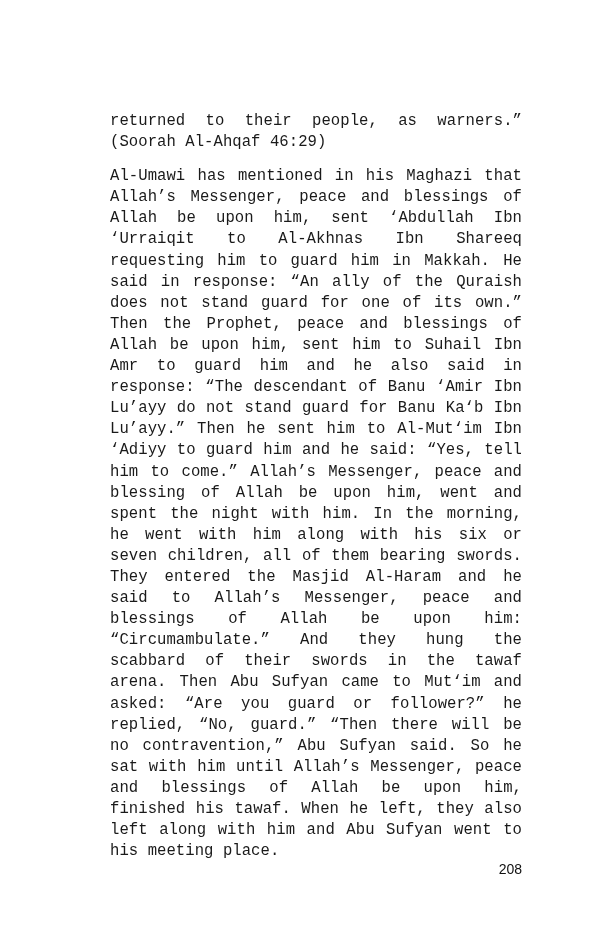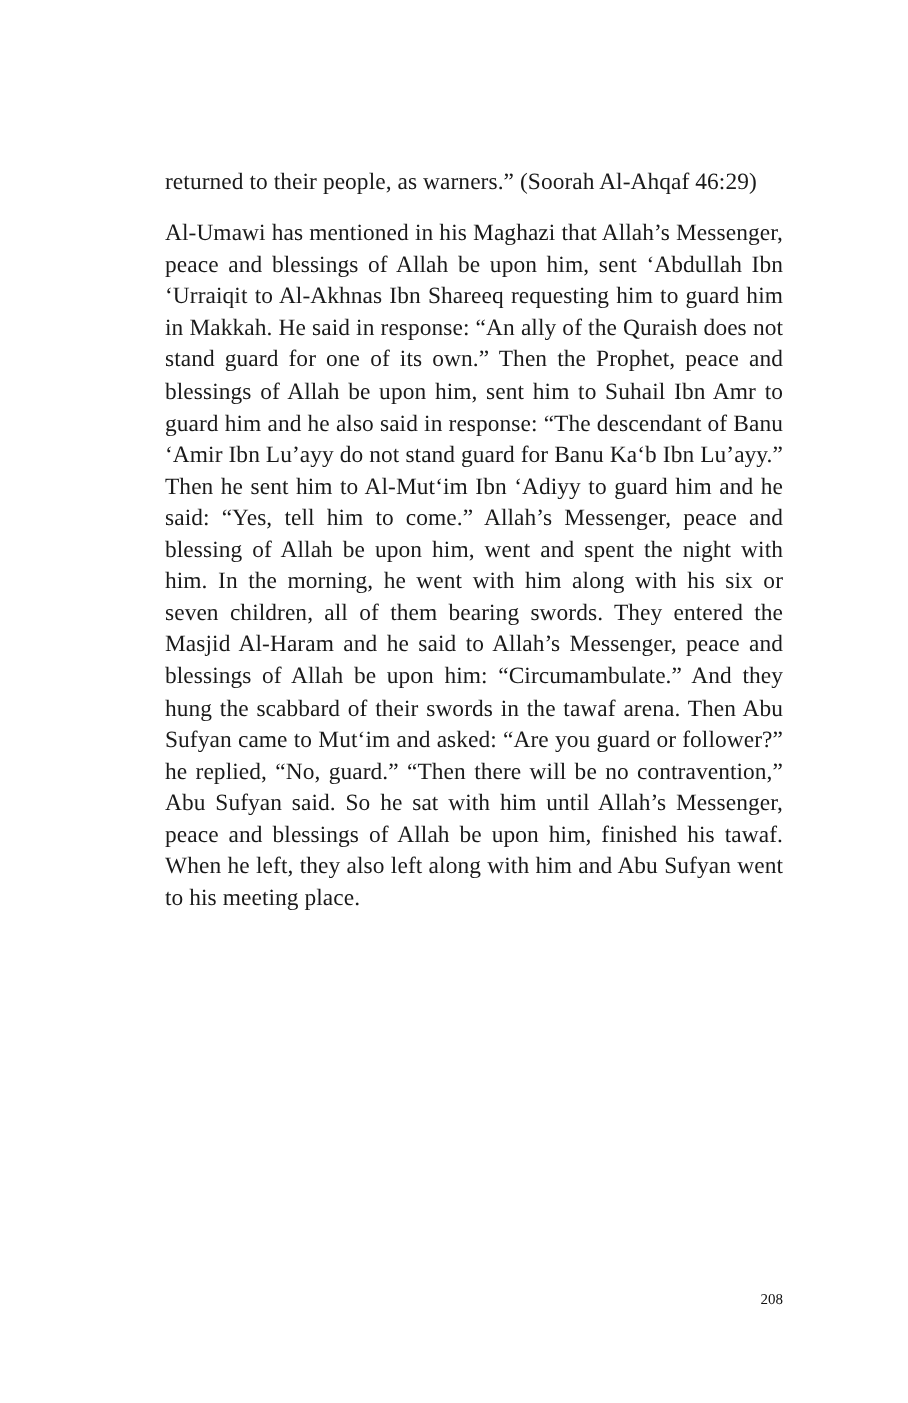--- a/index.html
+++ b/index.html
@@ -1,31 +1,31 @@
 <!DOCTYPE html>
 <html><head>
 <meta charset="utf-8">
 <style>
   html, body { margin: 0; padding: 0; background: #ffffff; }
   body { width: 605px; height: 935px; position: relative; overflow: hidden; }
   .page { position: absolute; left: 110px; top: 111px; width: 412px; }
   .para {
-    font-family: Liberation Serif, serif;
+    font-family: Liberation Mono, monospace;
     font-size: 15.6px;
     line-height: 21.1px;
     color: #1a1a1a;
     text-align: justify;
     margin: 0 0 13px 0;
     letter-spacing: 0.05px;
   }
   .page-number {
     position: absolute; left: 470px; top: 861px; width: 52px;
     text-align: right;
-    font-family: Liberation Serif, serif;
-    font-size: 10px; color: #111;
+    font-family: Liberation Sans, sans-serif;
+    font-size: 14px; color: #111;
   }
 </style>
 </head>
 <body>
 
 <div class="page">
   <p class="para">returned to their people, as warners.” (Soorah Al-Ahqaf 46:29)</p>
   <p class="para">Al-Umawi has mentioned in his Maghazi that Allah’s Messenger, peace and blessings of Allah be upon him, sent ‘Abdullah Ibn ‘Urraiqit to Al-Akhnas Ibn Shareeq requesting him to guard him in Makkah. He said in response: “An ally of the Quraish does not stand guard for one of its own.” Then the Prophet, peace and blessings of Allah be upon him, sent him to Suhail Ibn Amr to guard him and he also said in response: “The descendant of Banu ‘Amir Ibn Lu’ayy do not stand guard for Banu Ka‘b Ibn Lu’ayy.” Then he sent him to Al-Mut‘im Ibn ‘Adiyy to guard him and he said: “Yes, tell him to come.” Allah’s Messenger, peace and blessing of Allah be upon him, went and spent the night with him. In the morning, he went with him along with his six or seven children, all of them bearing swords. They entered the Masjid Al-Haram and he said to Allah’s Messenger, peace and blessings of Allah be upon him: “Circumambulate.” And they hung the scabbard of their swords in the tawaf arena. Then Abu Sufyan came to Mut‘im and asked: “Are you guard or follower?” he replied, “No, guard.” “Then there will be no contravention,” Abu Sufyan said. So he sat with him until Allah’s Messenger, peace and blessings of Allah be upon him, finished his tawaf. When he left, they also left along with him and Abu Sufyan went to his meeting place.</p>
 </div>
 

